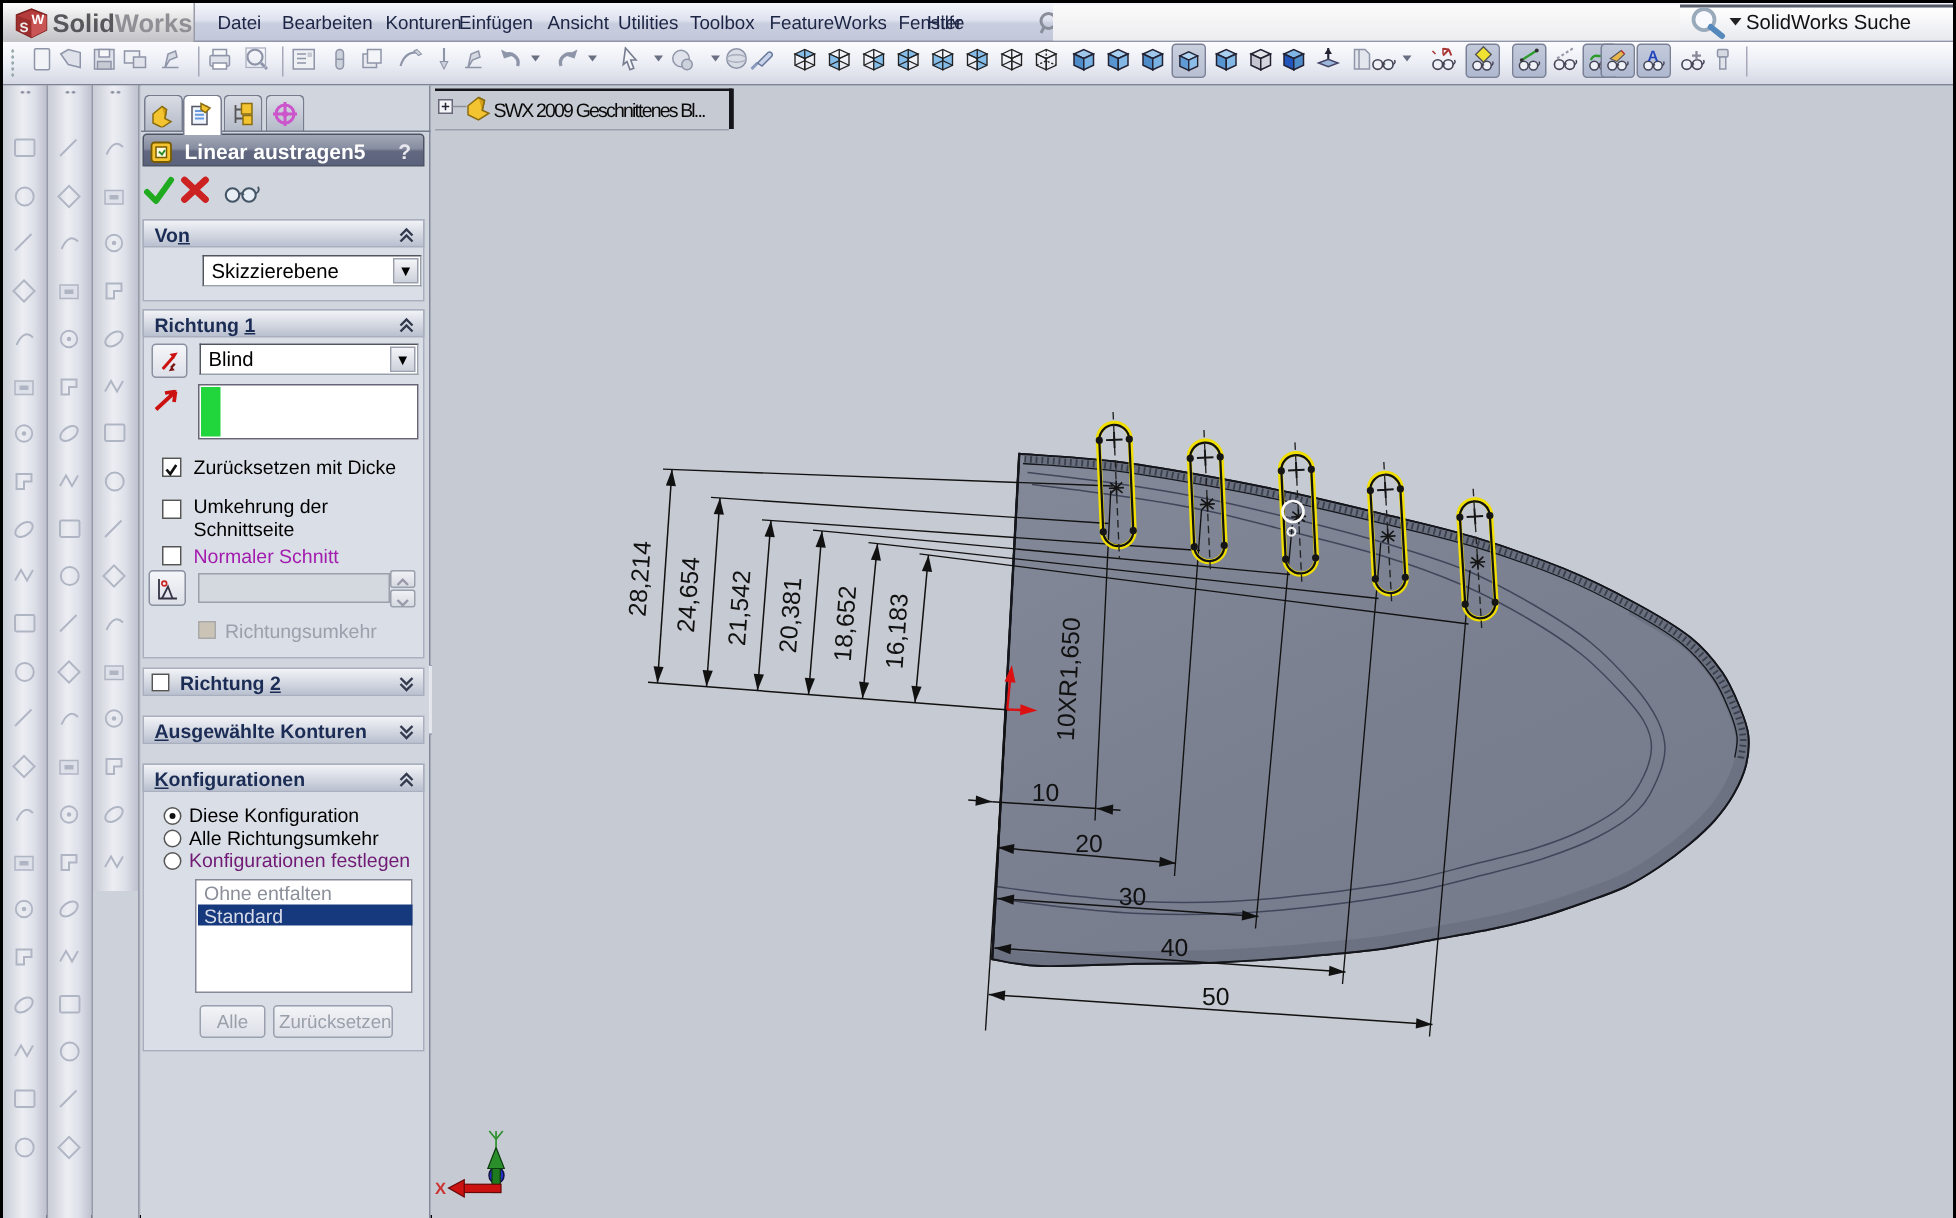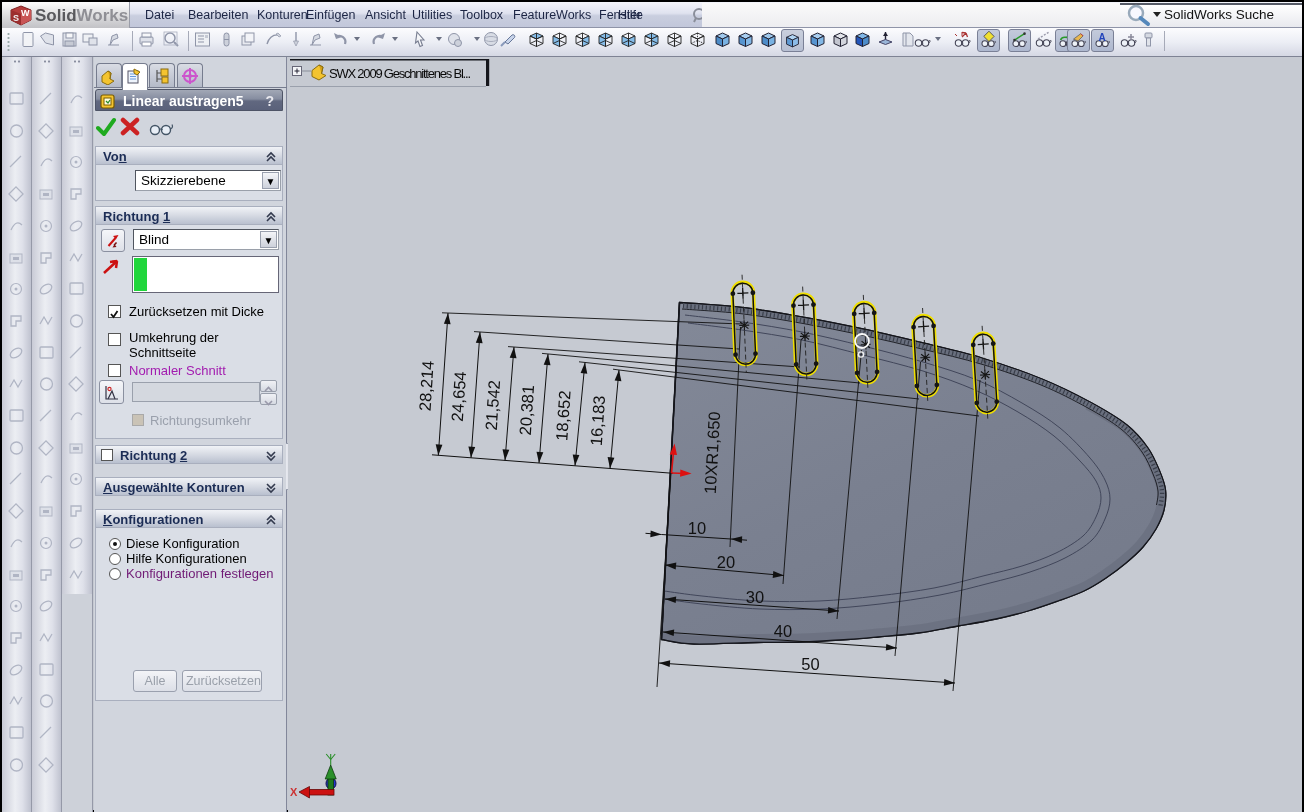--- a/index.html
+++ b/index.html
@@ -651,23 +651,27 @@
         <span style="position:absolute;left:7px;top:2px;"><u>K</u>onfigurationen</span>
         <svg style="position:absolute;right:5px;top:4px" width="12" height="12" viewBox="0 0 12 12">
           <path d="M2 6 L6 2 L10 6 M2 10 L6 6 L10 10" fill="none" stroke="#333a4e" stroke-width="1.6"></path>
         </svg>
       </div>
 <div class="abs radio" style="left:15px;top:481px;">
         <div style="position:absolute;left:3px;top:3px;width:4px;height:4px;border-radius:50%;background:#111;"></div>
       </div>
 <div class="abs" style="left:32px;top:479px;font-size:13px;color:#000;white-space:nowrap;">Diese Konfiguration</div>
 <div class="abs radio" style="left:15px;top:496px;"></div>
-<div class="abs" style="left:32px;top:494px;font-size:13px;color:#000;white-space:nowrap;">Hilfe Konfigurationen</div>
+<div class="abs" style="left:32px;top:494px;font-size:13px;color:#000;white-space:nowrap;">Alle Richtungsumkehr</div>
 <div class="abs radio" style="left:15px;top:511px;"></div>
 <div class="abs" style="left:32px;top:509px;font-size:13px;color:#701a75;white-space:nowrap;">Konfigurationen festlegen</div>
+<div class="abs" style="left:36px;top:529px;width:145px;height:76px;background:#fff;border:1px solid #889;">
+<div style="position:absolute;left:1px;top:1px;font-size:13px;color:#8a8f99;padding-left:4px;">Ohne entfalten</div>
+<div style="position:absolute;left:1px;top:16px;width:143px;height:14px;background:#16387c;color:#d8dce8;font-size:13px;padding-left:4px;">Standard</div>
+      </div>
 <button class="abs pbtn" style="left:39px;top:613px;width:44px;height:22px;">Alle</button>
 <button class="abs pbtn" style="left:88px;top:613px;width:80px;height:22px;text-align:right;">Zurücksetzen</button>
 </div>
 <div class="abs" style="left:284px;top:441px;width:10px;height:47px;background:linear-gradient(90deg,#e8eaf0,#c8ccd8);border:1px solid #9aa0b0;border-left:none;border-radius:0 4px 4px 0;"><svg width="9" height="45" viewBox="0 0 9 45">
         <path d="M6 8 l-3 3 3 3 M6 19 l-3 3 3 3 M6 30 l-3 3 3 3" fill="none" stroke="#667" stroke-width="1"></path>
       </svg></div>
 <svg class="abs" id="vp" width="1014" height="755" viewBox="286 55 1014 755">
       <defs>
         <linearGradient id="faceg" x1="0%" y1="0%" x2="70%" y2="100%">
           <stop offset="0%" stop-color="#838998"></stop>

